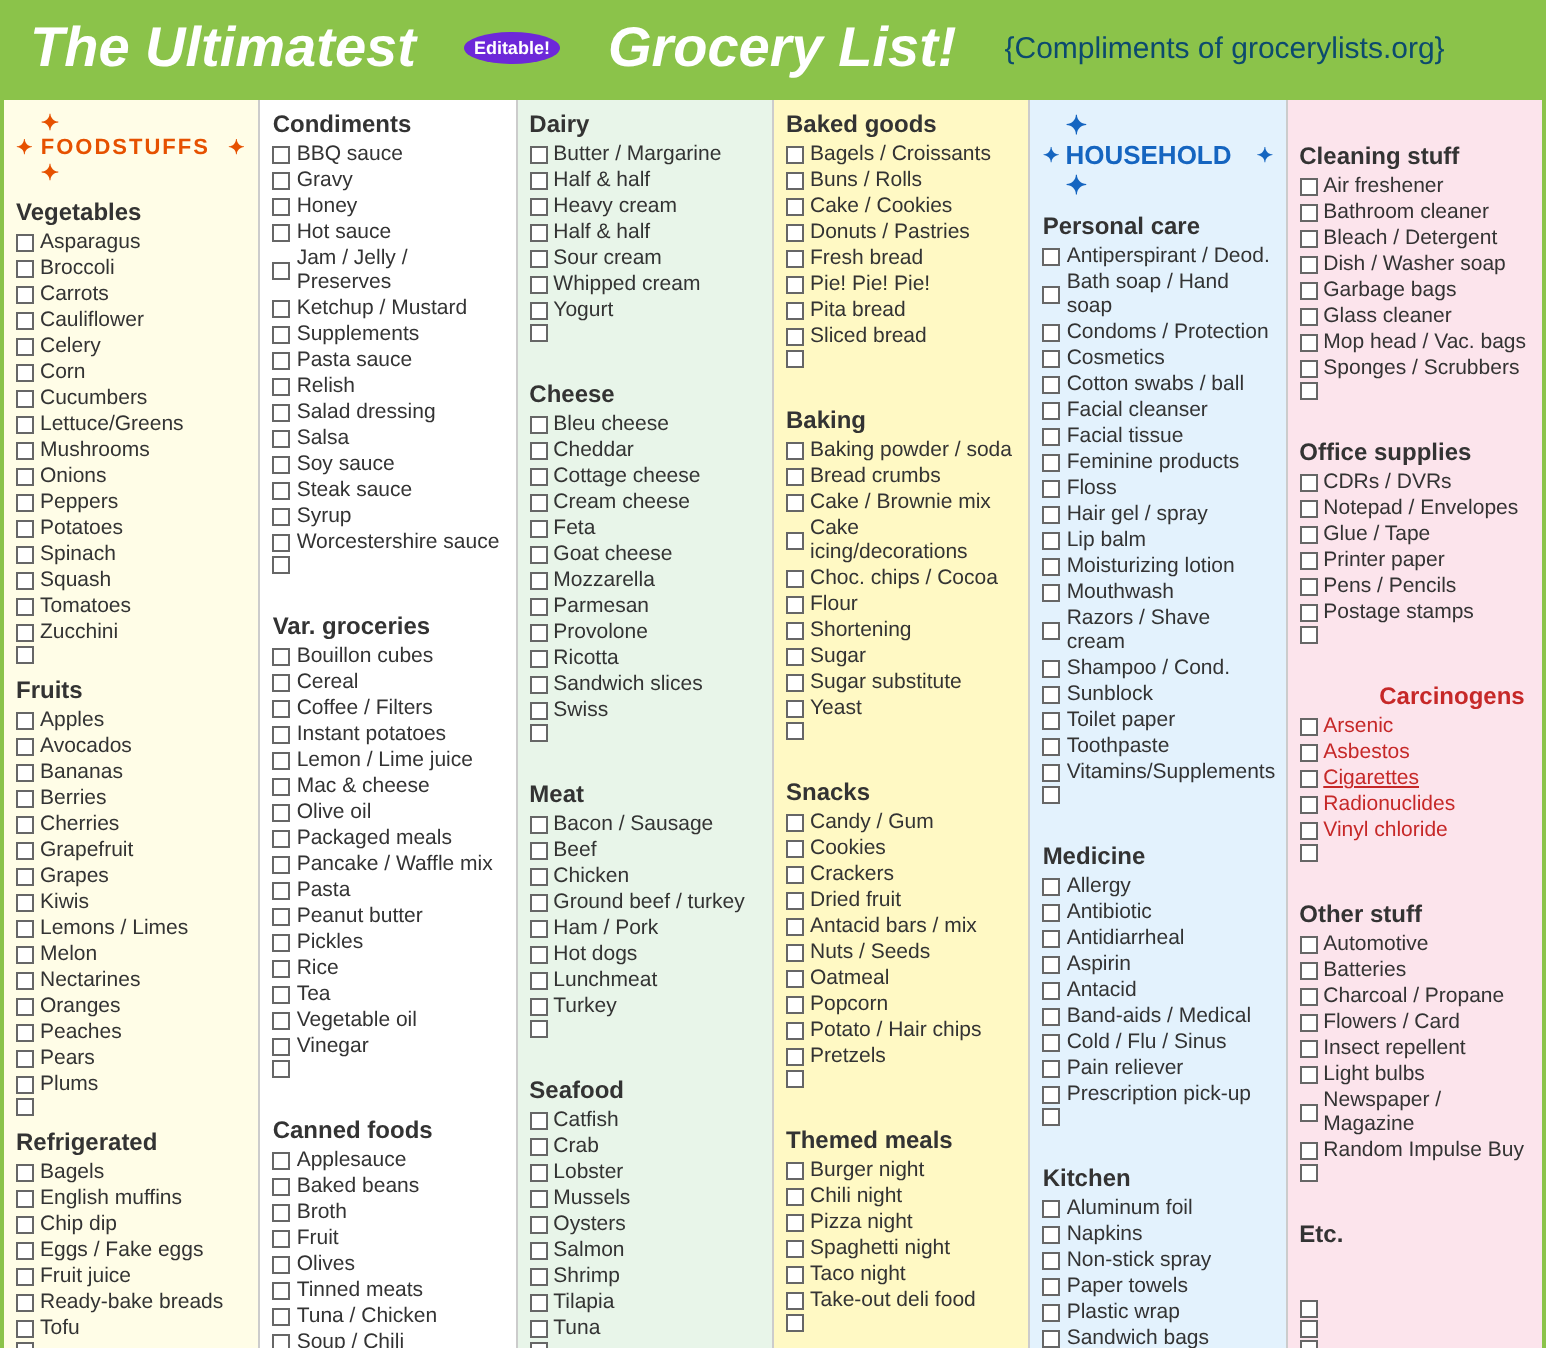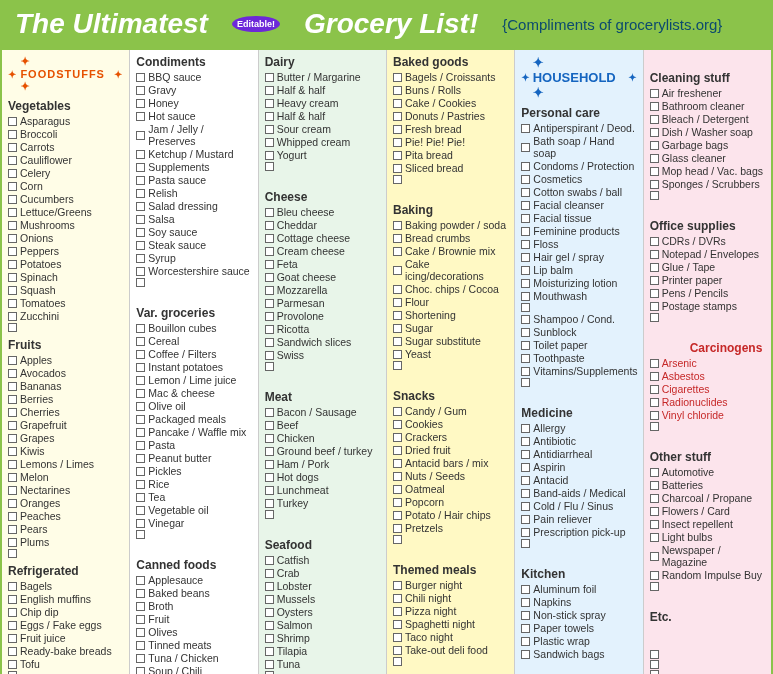--- a/index.html
+++ b/index.html
@@ -869,20 +869,21 @@
         <div class="item">
           <div class="checkbox"></div>
           <span>Moisturizing lotion</span>
         </div>
         <div class="item">
           <div class="checkbox"></div>
           <span>Mouthwash</span>
         </div>
         <div class="item">
           <div class="checkbox"></div>
+          <span>Razors / Shave cream</span>
         </div>
         <div class="item">
           <div class="checkbox"></div>
           <span>Shampoo / Cond.</span>
         </div>
         <div class="item">
           <div class="checkbox"></div>
           <span>Sunblock</span>
         </div>
         <div class="item">
@@ -1050,21 +1051,21 @@
         <div class="item">
           <div class="checkbox"></div>
           <span style="color: rgb(198, 40, 40);">Arsenic</span>
         </div>
         <div class="item">
           <div class="checkbox"></div>
           <span style="color: rgb(198, 40, 40);">Asbestos</span>
         </div>
         <div class="item">
           <div class="checkbox"></div>
-          <span style="color: rgb(198, 40, 40);">Cigarettes</span>
+          <span style="color: rgb(198, 40, 40); text-decoration: underline;">Cigarettes</span>
         </div>
         <div class="item">
           <div class="checkbox"></div>
           <span style="color: rgb(198, 40, 40);">Radionuclides</span>
         </div>
         <div class="item">
           <div class="checkbox"></div>
           <span style="color: rgb(198, 40, 40);">Vinyl chloride</span>
         </div>
         <div class="item">

